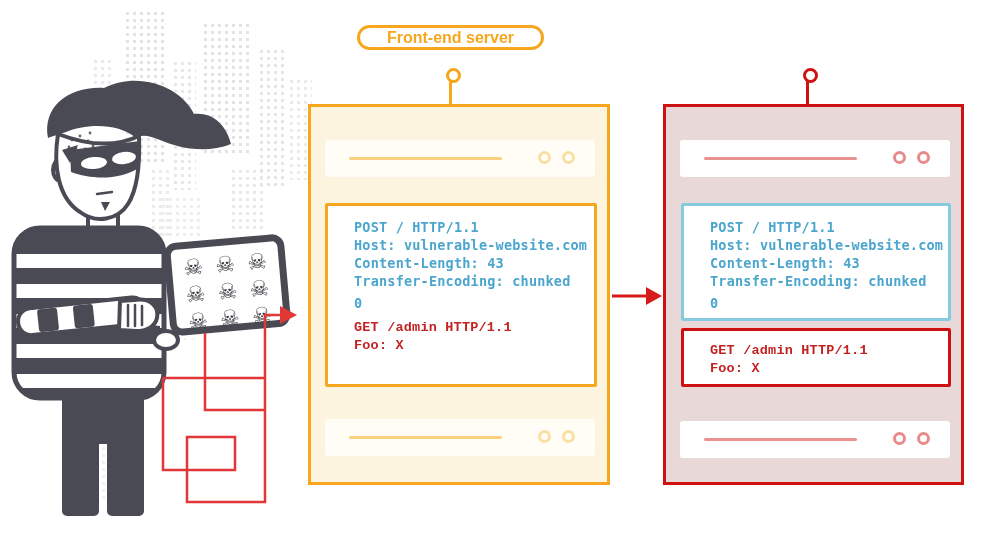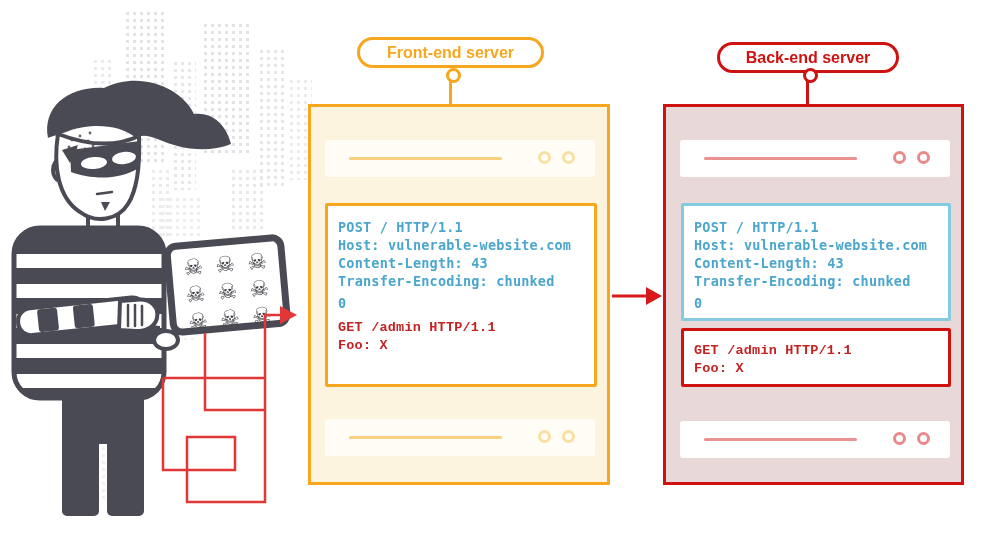--- a/index.html
+++ b/index.html
@@ -11,21 +11,21 @@
   html,body{margin:0;padding:0;background:#fff;}
   #stage{position:relative;width:1008px;height:556px;background:#fff;overflow:hidden;
          font-family:"Liberation Sans",sans-serif;}
   
   .building{position:absolute;
     background-image:radial-gradient(var(--city) 1.7px, transparent 1.8px);
     background-size:7px 7px;}
   
   .pill{position:absolute;display:flex;align-items:center;justify-content:center;
     background:#fff;border-radius:18px;font-weight:bold;font-size:16px;box-sizing:border-box;}
-  .pill.front{left:357px;top:37px;width:187px;height:31px;border:3px solid var(--orange);color:var(--orange);}
+  .pill.front{left:357px;top:25px;width:187px;height:25px;border:3px solid var(--orange);color:var(--orange);}
   .pill.back{left:717px;top:42px;width:182px;height:31px;border:3px solid var(--red);color:var(--red);}
   .stem{position:absolute;width:3px;}
   .stem.front{left:449px;top:78px;height:28px;background:var(--orange);}
   .stem.back{left:806px;top:78px;height:28px;background:var(--red);}
   .stem-dot{position:absolute;width:9px;height:9px;border-radius:50%;background:#fff;box-sizing:content-box;}
   .stem-dot.front{left:446px;top:68px;border:3px solid var(--orange);}
   .stem-dot.back{left:803px;top:68px;border:3px solid var(--red);}
   
   .server-box{position:absolute;box-sizing:border-box;}
   .server-box.front{left:308px;top:104px;width:302px;height:381px;border:3px solid var(--orange);background:var(--orange-bg);}
@@ -34,21 +34,21 @@
   .server-box.front .bar{background:#FFFDF6;}
   .bar .bar-line{position:absolute;left:24px;top:17px;width:153px;height:3px;border-radius:2px;}
   .bar .ring{position:absolute;top:11px;width:13px;height:13px;border-radius:50%;box-sizing:border-box;}
   .bar .ring.r1{right:44px;} .bar .ring.r2{right:20px;}
   .front .bar-line{background:var(--orange-line);} .front .ring{border:3px solid var(--orange-ring);}
   .back .bar-line{background:var(--red-line);} .back .ring{border:3px solid var(--red-ring);}
   .bar.top{top:33px;} .front .bar.bottom{top:312px;} .back .bar.bottom{top:314px;}
   
   .code{position:absolute;background:#fff;box-sizing:border-box;
     font-family:"DejaVu Sans Mono","Liberation Mono",monospace;font-weight:bold;
-    font-size:13.5px;line-height:18px;letter-spacing:0.2px;padding:12px 0 0 10px;border-radius:2px;}
+    font-size:13.5px;line-height:18px;letter-spacing:0.2px;padding:12px 0 0 26px;border-radius:2px;}
   .front .code{left:14px;top:96px;width:272px;height:184px;border:3px solid var(--orange);}
   .back .code.primary{left:15px;top:96px;width:270px;height:118px;border:3px solid var(--blue-border);}
   .back .code.smuggled{left:15px;top:221px;width:270px;height:59px;border:3px solid var(--red);padding-top:11px;}
   .code-line{white-space:pre;}
   .code-line.blue{color:var(--blue-text);}
   .code-line.red{color:var(--red-text);font-family:Liberation Mono, monospace;}
   .gap-sm{margin-top:4px;} .gap-md{margin-top:7px;}
   
   #scene{position:absolute;left:0;top:0;pointer-events:none;}
   #mid-arrow{position:absolute;left:0;top:0;pointer-events:none;}
@@ -155,23 +155,20 @@
       <polygon points="280,306 297,315 280,324" fill="var(--maze-red)" stroke="none"></polygon>
     </g>
   </svg>
 
   <div class="pill front">
     <span>Front-end server</span>
   </div>
   <div class="stem front"></div>
   <div class="stem-dot front"></div>
 
-  <div class="pill back">
-    <span>Back-end server</span>
-  </div>
   <div class="stem back"></div>
   <div class="stem-dot back"></div>
 
   <div class="server-box front">
     <div class="bar top">
       <div class="bar-line"></div>
       <div class="ring r1"></div>
       <div class="ring r2"></div>
     </div>
     <div class="code">

